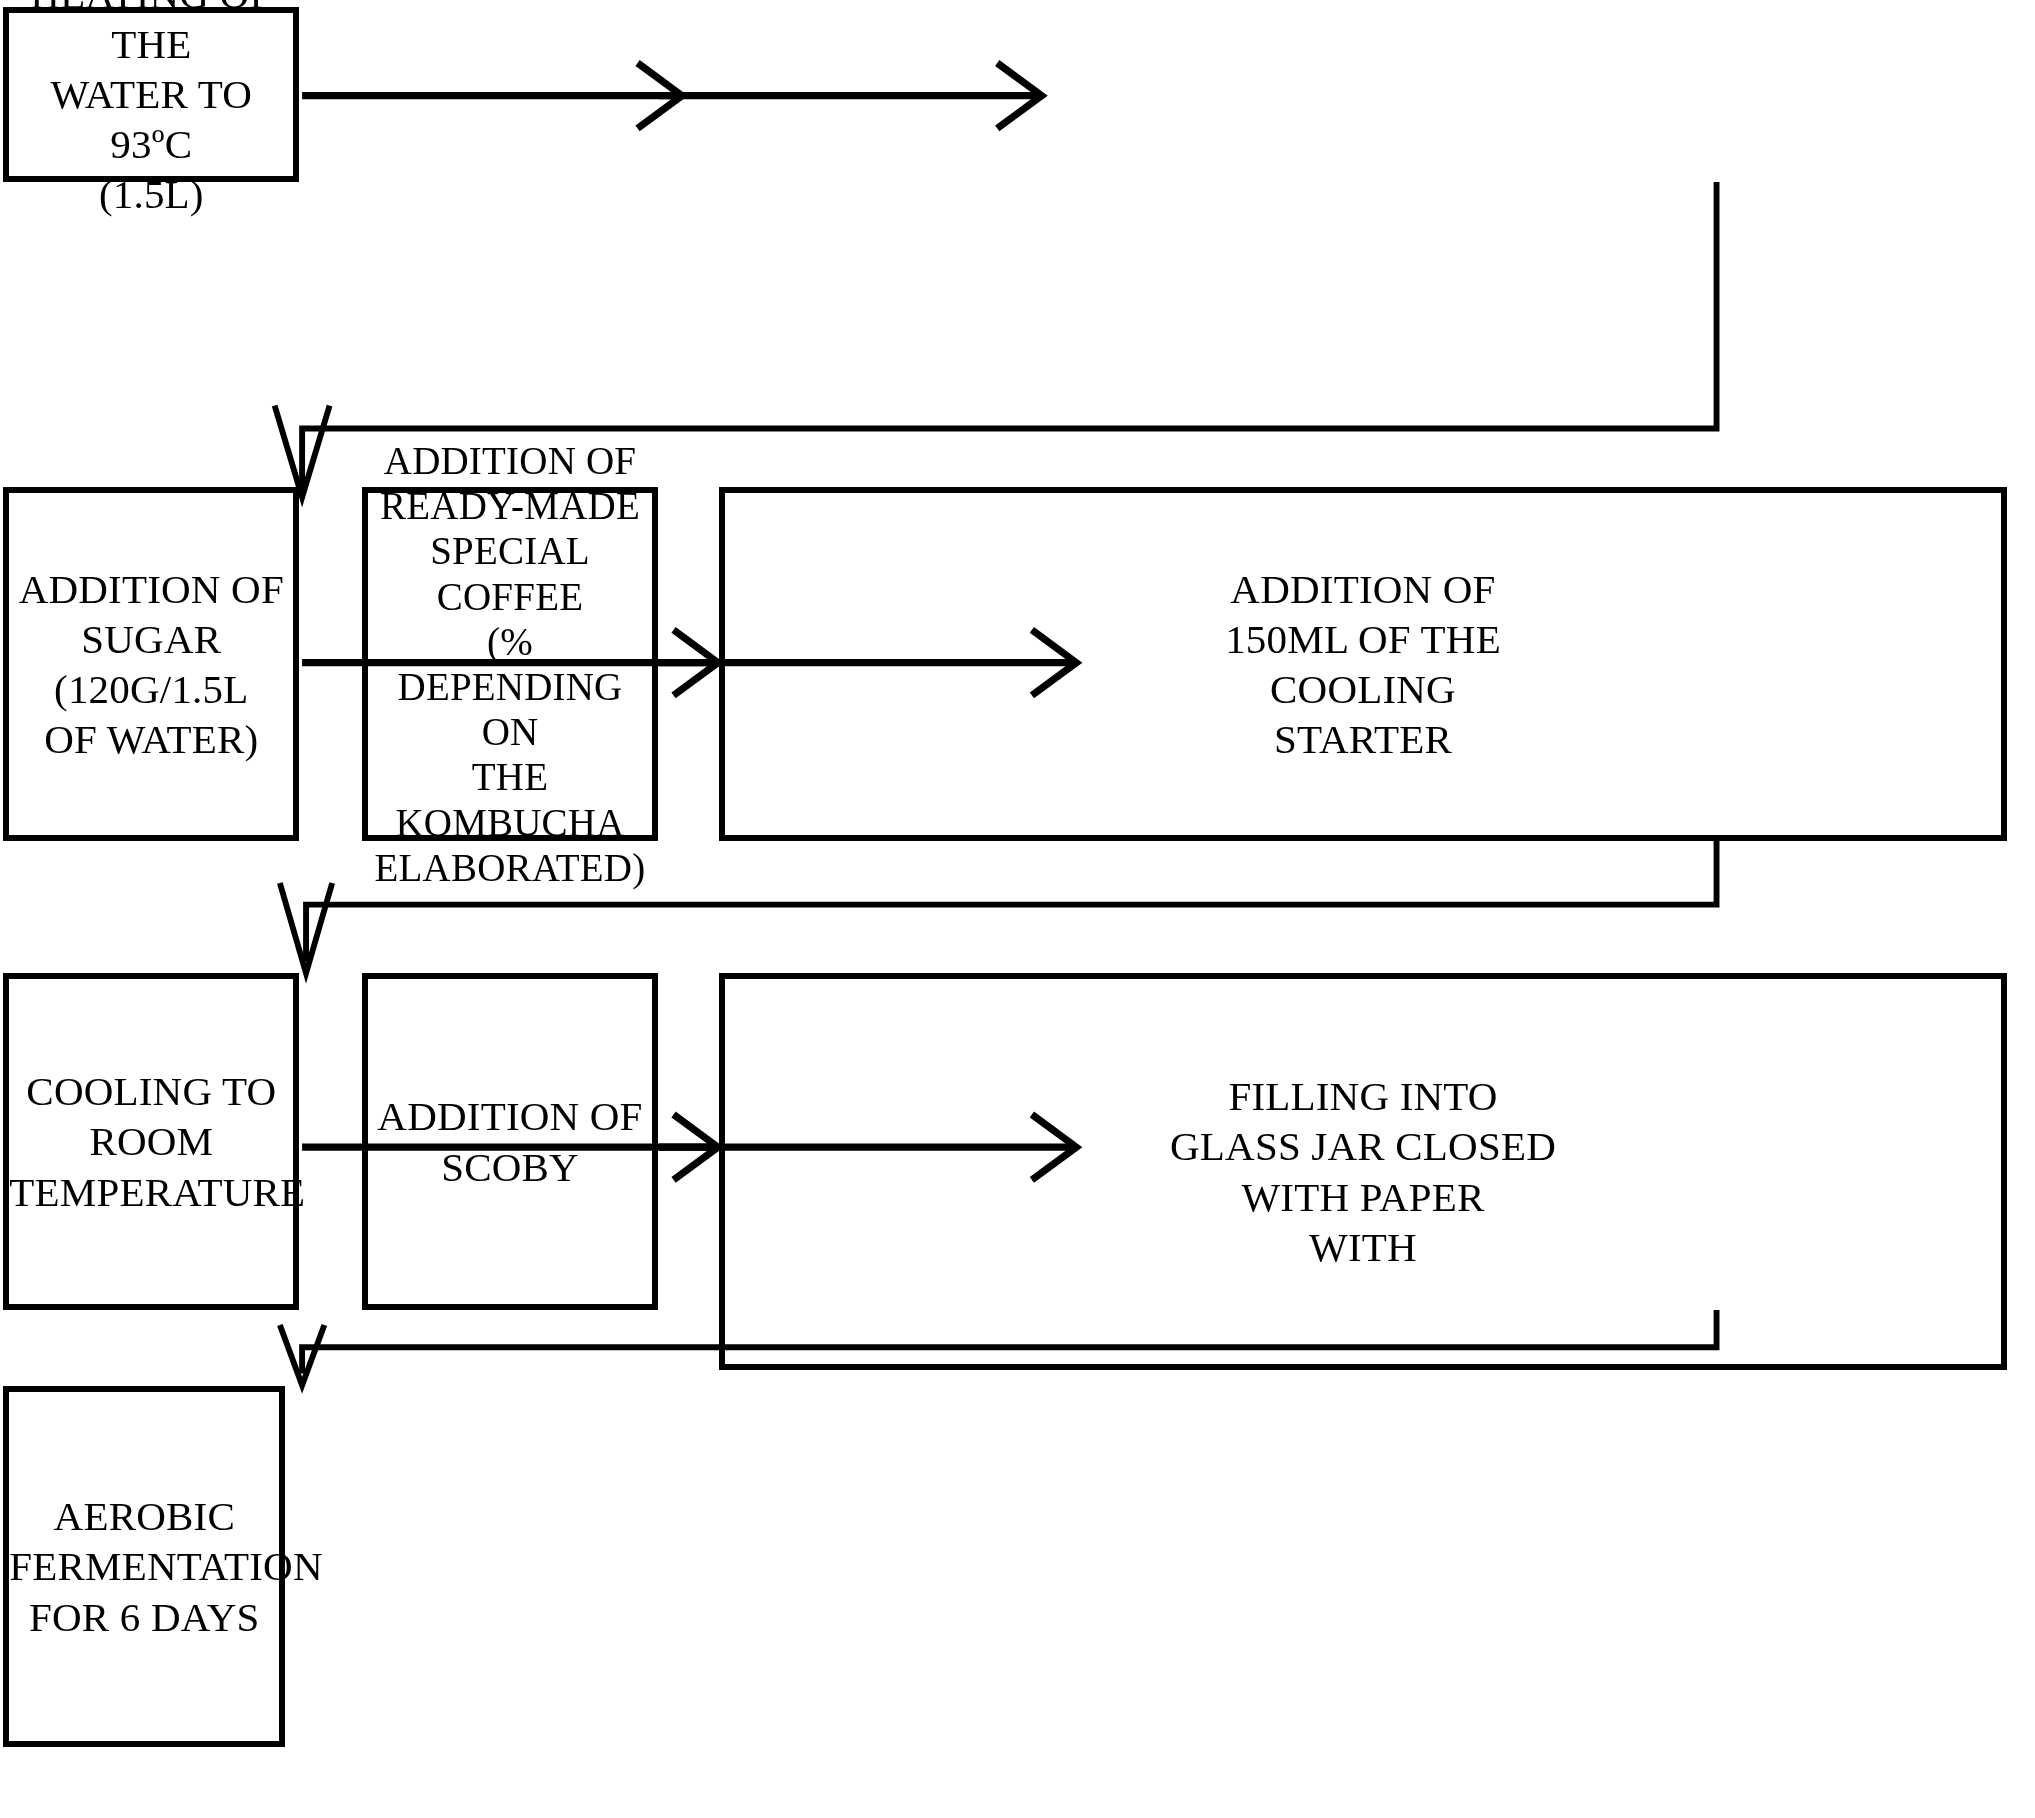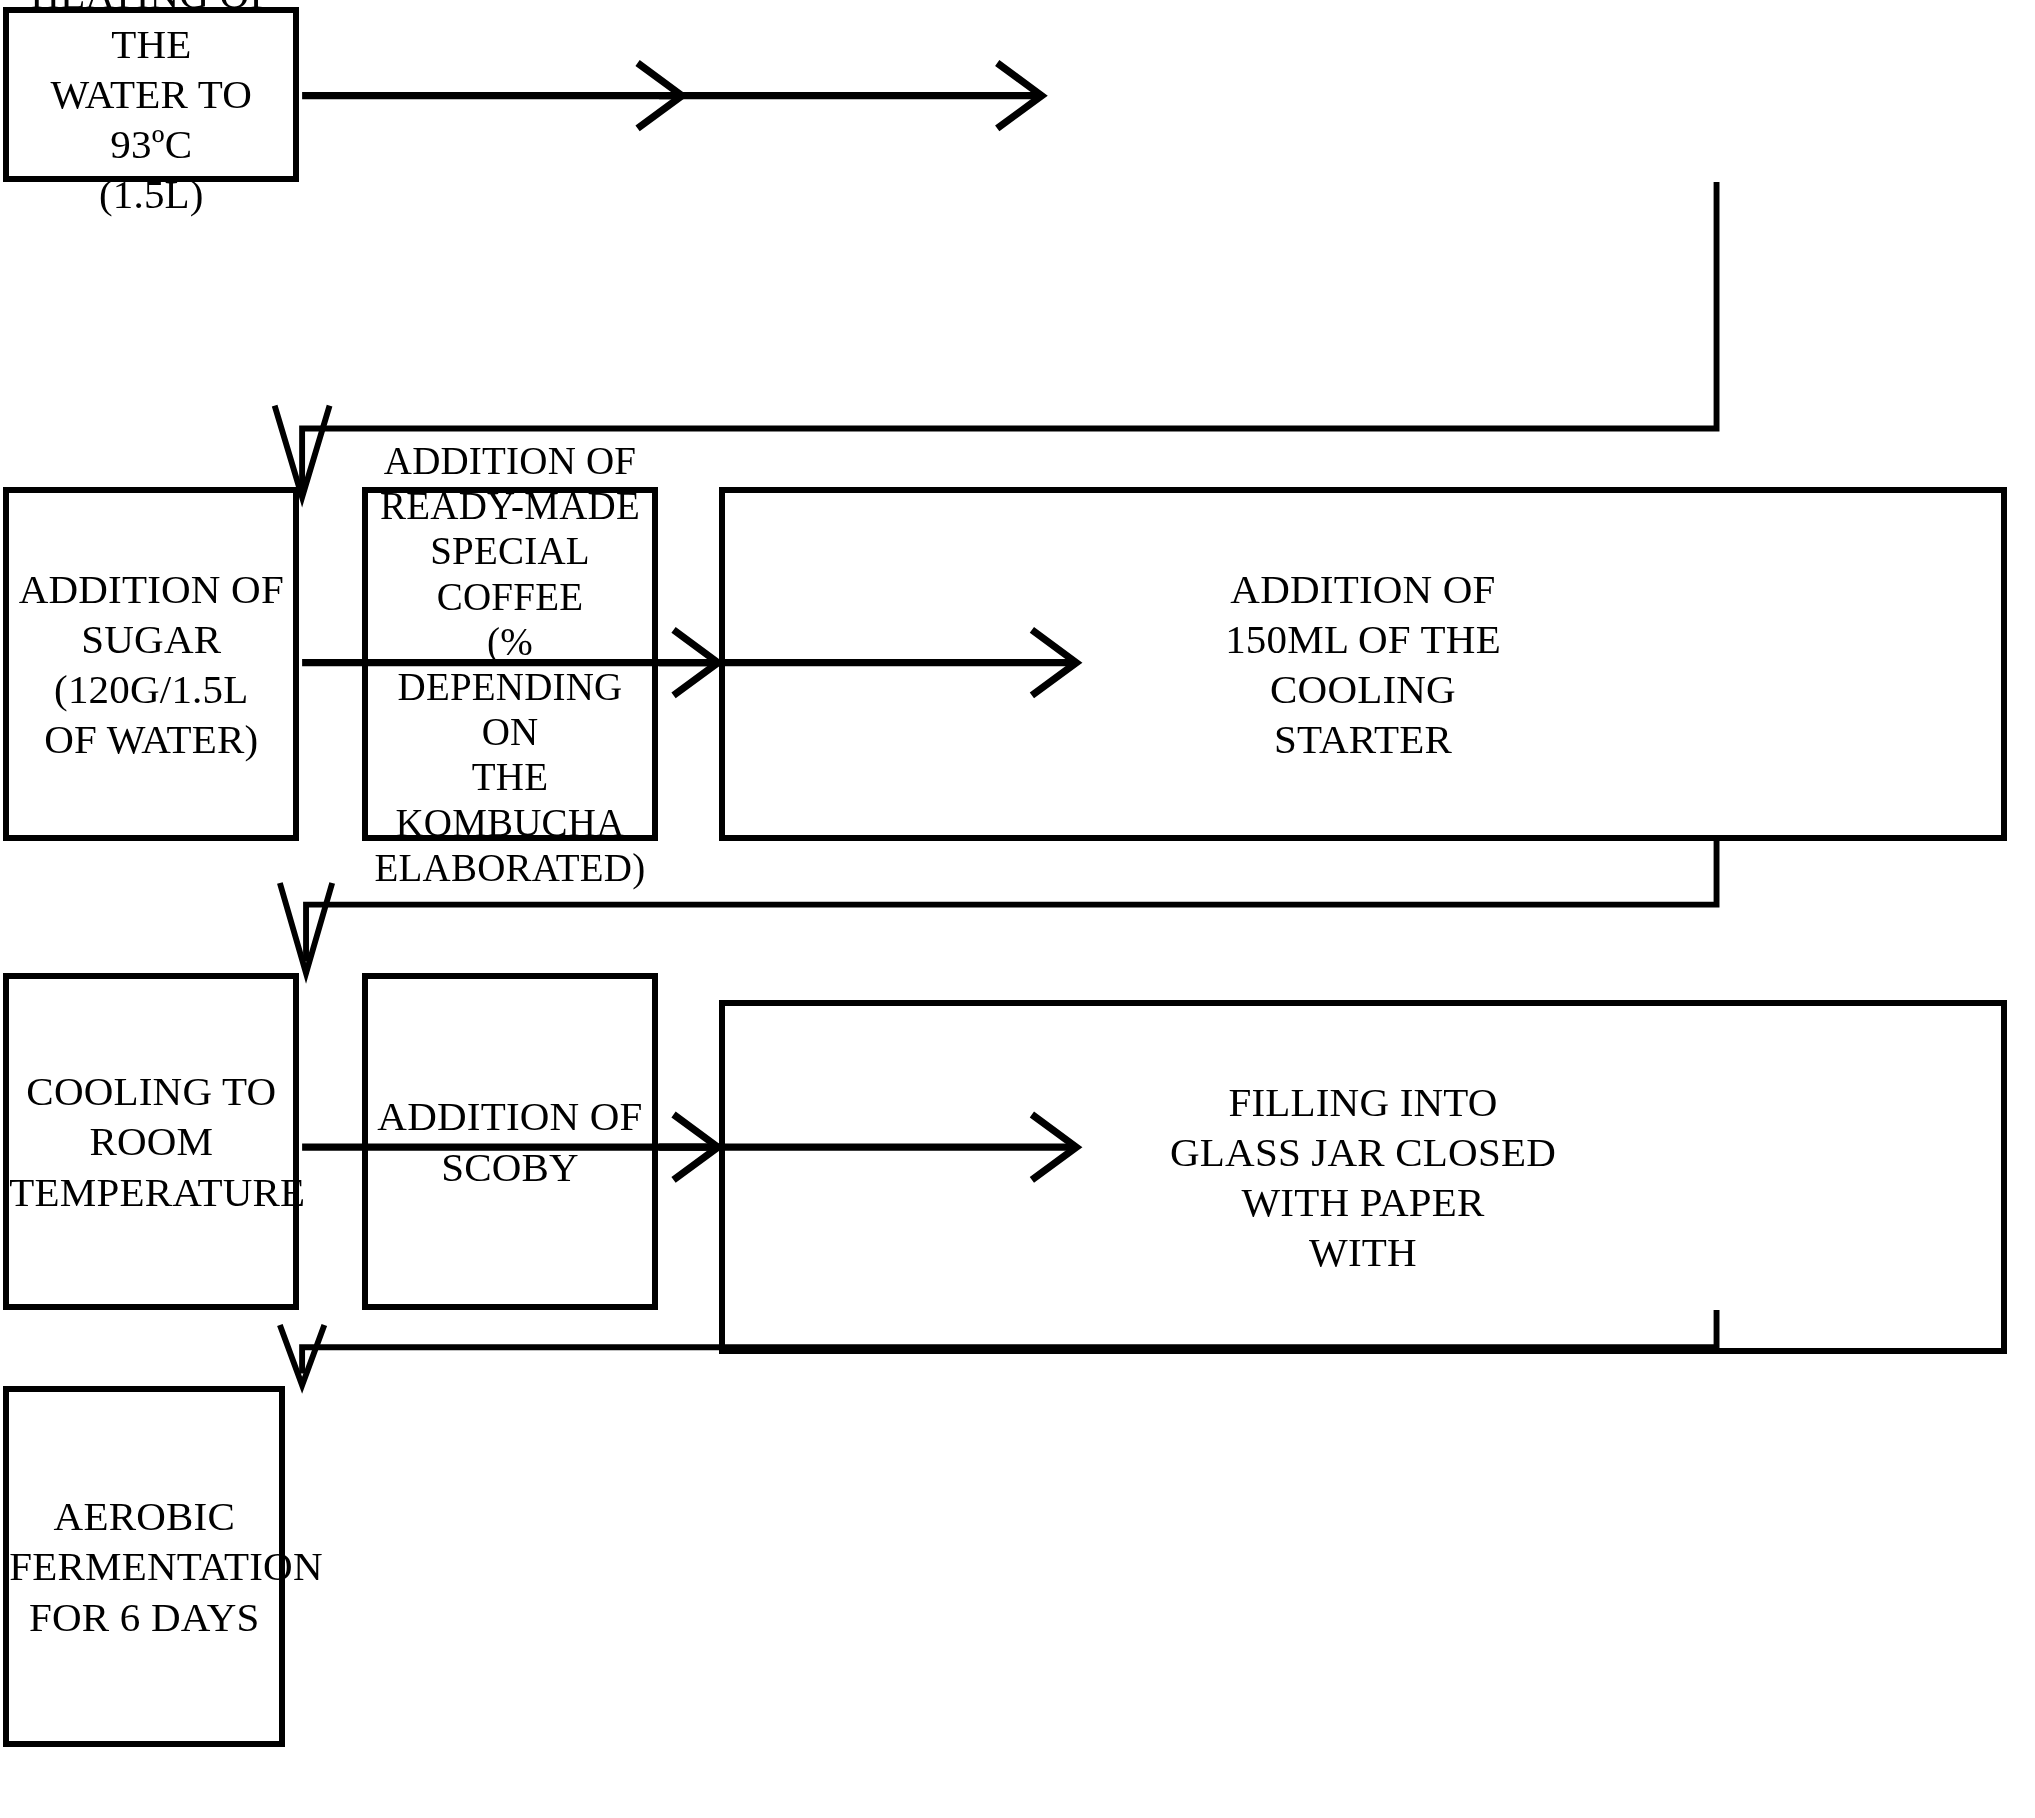--- a/index.html
+++ b/index.html
@@ -116,21 +116,21 @@
     </span>
   </div>
 
   <div class="process-box" style="left:362px; top:973px; width:296px; height:337px;">
     <span class="box-label">
       <span>ADDITION OF</span><br>
       <span class="italic">SCOBY</span>
     </span>
   </div>
 
-  <div class="process-box" style="left:719px; top:973px; width:1288px; height:354px;margin-top:27px;">
+  <div class="process-box" style="left:719px; top:973px; width:1288px; height:397px;">
     <span class="box-label" style="width:405px;">
       <span>FILLING INTO</span><br>
       <span>GLASS JAR CLOSED</span><br>
       <span>WITH PAPER</span><br>
       <span>WITH</span>
     </span>
   </div>
 
   <div class="process-box" style="left:3.3px; top:1386px; width:282px; height:361px;">
     <span class="box-label">

